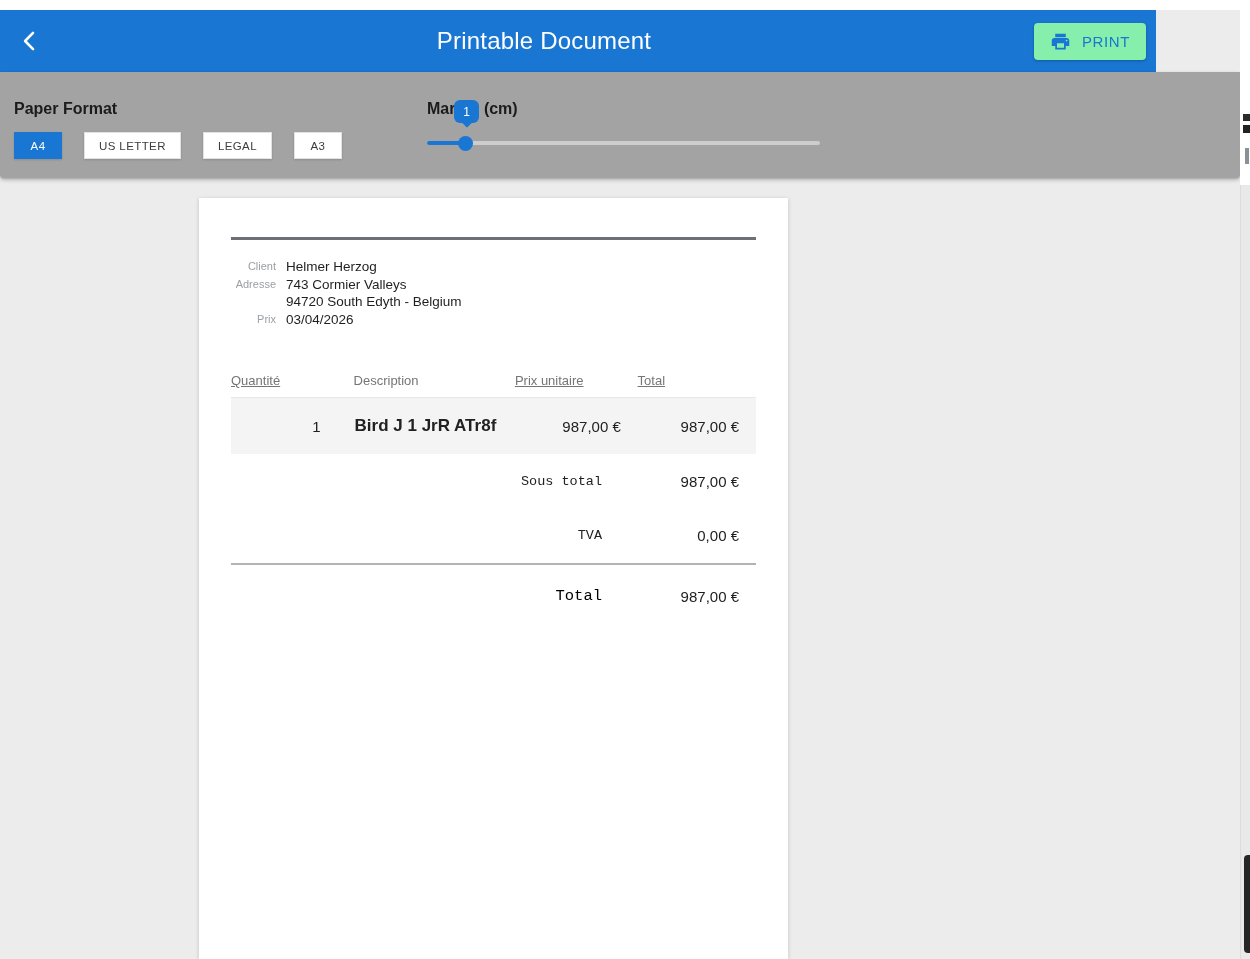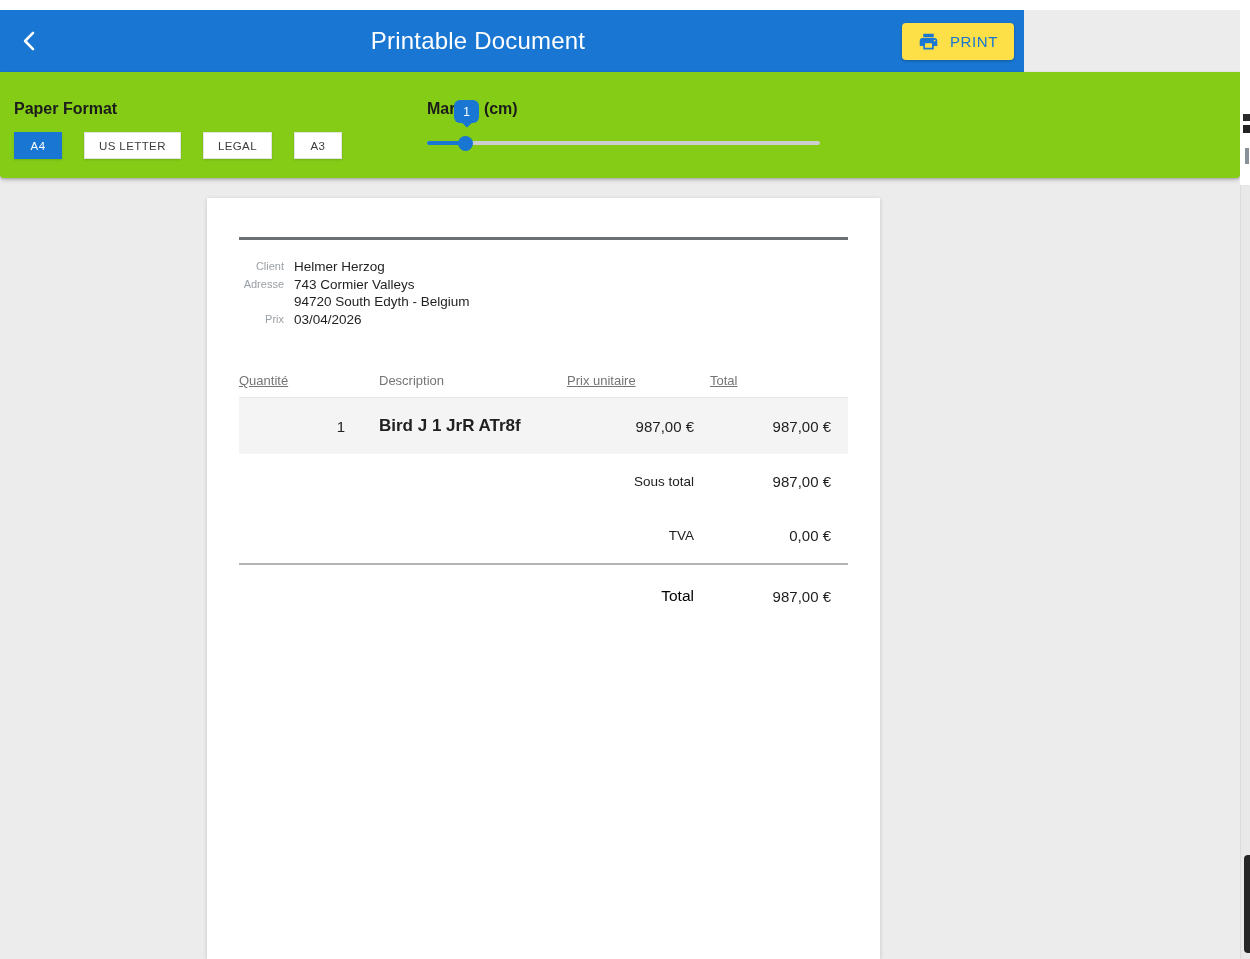--- a/index.html
+++ b/index.html
@@ -6,41 +6,41 @@
   html,body { width:1250px; height:959px; }
   body { font-family:"Liberation Sans", sans-serif; background:#fff; overflow:hidden; }
 
   #app { position:relative; width:1250px; height:959px; background:#ececec; overflow:hidden; }
 
   
   .top-strip { position:absolute; top:0; left:0; width:1250px; height:10px; background:#fff; }
 
   
   .appbar {
-    position:absolute; top:10px; left:0; width:1024px; height:62px;
+    position:absolute; top:10px; left:0; width:1156px; height:62px;
     background:#1976d2; display:flex; align-items:center;
   }
   .back-btn {
     width:48px; height:48px; margin-left:6px; display:flex; align-items:center; justify-content:center;
     background:transparent; border:none; cursor:pointer;
   }
   .appbar-title {
     flex:1; text-align:center; color:#ffffff; font-size:24px; font-weight:400; letter-spacing:0.2px;
     white-space:nowrap; overflow:hidden;
   }
   .print-btn {
-    margin-right:10px; height:37px; padding:0 16px; background:#fde047; border:none; border-radius:4px;
+    margin-right:10px; height:37px; padding:0 16px; background:#86efac; border:none; border-radius:4px;
     display:flex; align-items:center; gap:11px; cursor:pointer;
     box-shadow:0 1px 3px rgba(0,0,0,0.25);
   }
   .print-btn span.lbl { color:#1976d2; font-size:15px; font-weight:500; letter-spacing:0.6px; }
 
   
   .toolbar {
-    position:absolute; top:72px; left:0; width:1240px; height:106px; background:#84cc16;
+    position:absolute; top:72px; left:0; width:1240px; height:106px; background:#a3a3a3;
     border-radius:0 0 4px 4px;
     box-shadow:0 2px 4px rgba(0,0,0,0.22), 0 1px 2px rgba(0,0,0,0.12);
     padding-left:22px;
   }
   .section-label { font-size:16px; font-weight:700; color:#1b1b1b; }
 
   .paper-format { position:absolute; left:14px; top:28px; }
   .format-buttons { display:flex; margin-top:14px; }
   .fmt-btn {
     height:27px; padding:0 14px; margin-right:22px; min-width:48px;
@@ -67,21 +67,21 @@
     position:absolute; left:27px; top:0; width:25px; height:23px; background:#1976d2; border-radius:6px;
     color:#fff; font-size:12px; display:flex; align-items:center; justify-content:center; z-index:2;
   }
   .slider-bubble::after {
     content:""; position:absolute; bottom:-3px; left:50%; transform:translateX(-50%) rotate(45deg);
     width:8px; height:8px; background:#1976d2; border-radius:1px;
   }
 
   
   .doc-card {
-    position:absolute; left:207px; top:198px; width:673px; height:761px; background:#ffffff;
+    position:absolute; left:199px; top:198px; width:589px; height:761px; background:#ffffff;
     box-shadow:0 1px 4px rgba(0,0,0,0.18);
   }
   .invoice { padding:39px 32px 0 32px; color:#212121; }
   .top-rule { height:3px; background:#6d7176; }
 
   .parties { display:flex; margin-top:18px; }
   .client-grid {
     display:grid; grid-template-columns:45px auto; column-gap:10px;
     font-size:13.5px; line-height:17.5px; color:#1f1f1f;
   }
@@ -98,21 +98,21 @@
   .thead .c-qty, .thead .c-unit, .thead .c-total { text-align:left;text-decoration:underline; }
   .thead .c-desc { padding-left:17px; }
   .item-row { display:flex; align-items:center; height:56px; background:#f4f4f4; }
   .item-row .c-qty   { text-align:right; padding-right:17px; font-size:15px; }
   .item-row .c-desc  { padding-left:17px; font-size:17px;font-weight:bold; }
   .item-row .c-unit  { text-align:right; padding-right:16px; font-size:15px; }
   .item-row .c-total { text-align:right; padding-right:17px; font-size:15px; }
 
   
   .totals-row { display:flex; justify-content:flex-end; align-items:center; height:54px; }
-  .totals-row .t-label { font-size:13.5px; color:#212121; text-align:right; }
+  .totals-row .t-label { font-size:13.5px; color:#212121; text-align:right;font-family:Liberation Mono, monospace; }
   .totals-row .t-amount { width:154px; text-align:right; padding-right:17px; font-size:15px; color:#1d1d1d; }
   .grand-divider { height:2px; background:#b3b3b3; margin-top:1px; }
   .grand-row { height:62px; }
   .grand-row .t-label { font-size:15.5px; color:#000; }
 
   
   .edge-strip { position:absolute; right:0; top:0; width:10px; height:959px; background:#e9e9e9; border-left:1px solid #dcdcdc; }
   .edge-white { position:absolute; right:0; top:0; width:10px; height:185px; background:#ffffff; }
   .edge-mark1 { position:absolute; right:0; top:114px; width:7px; height:7px; background:#2b2b2b; }
   .edge-mark2 { position:absolute; right:0; top:125px; width:7px; height:8px; background:#222; }

